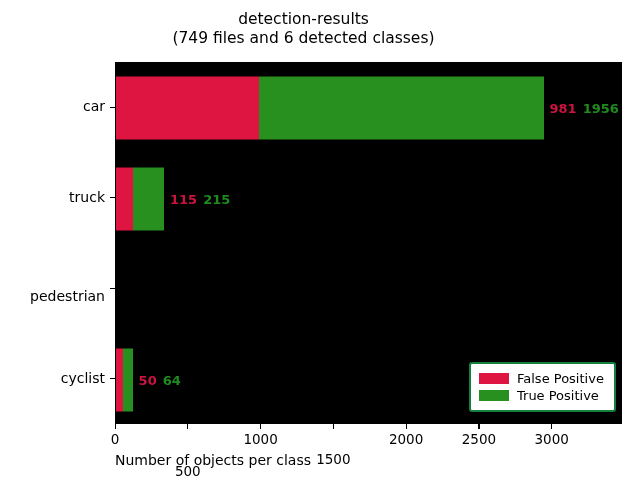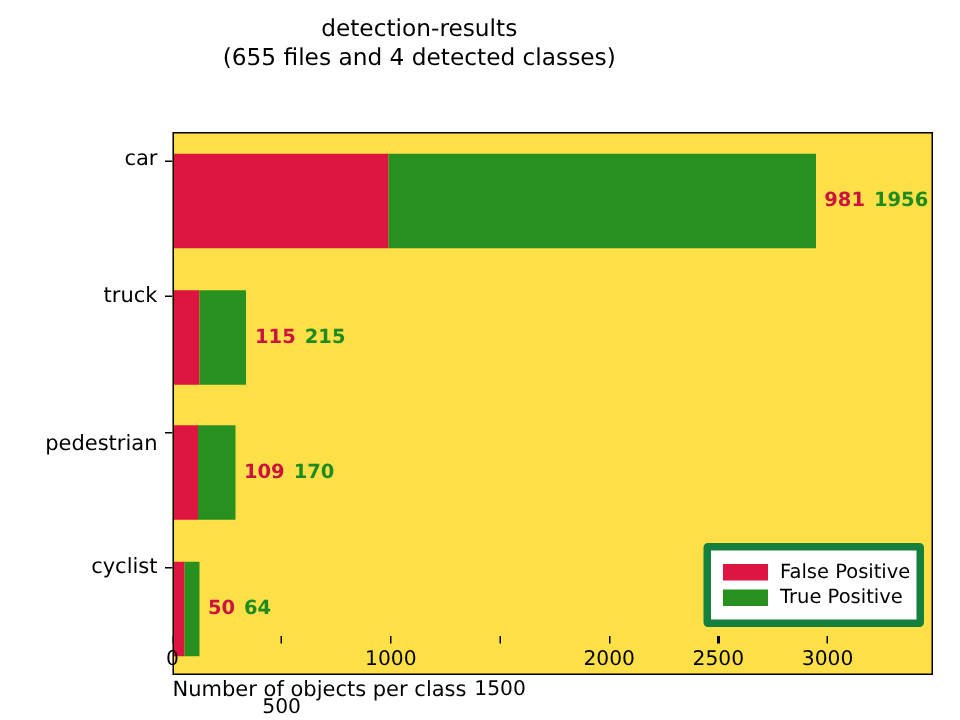--- a/index.html
+++ b/index.html
@@ -23,38 +23,38 @@
   }
 
   
   .title-block {
     position: absolute;
     left: 0;
     top: 10px;
     width: 559px;
     text-align: center;
     line-height: 1.25;
+    padding-left: 24px;
   }
   .title-line {
     font-size: 15.5px;
     color: #000;
     display: block;
   }
 
   
   .axes {
     position: absolute;
     left: 115px;
     top: 62px;
     width: 507px;
     height: 362px;
     border: 1.1px solid #000000;
     box-sizing: border-box;
-    background: #fde047;
-    margin-top: 26px;
+    background: #000000;
   }
 
   
   .plot-inner {
     position: absolute;
     left: 0;
     top: 0;
     right: 0;
     bottom: 0;
   }
@@ -139,21 +139,21 @@
     color: #000;
   }
 
   
   .legend {
     position: absolute;
     left: 469px;
     top: 362px;
     width: 147px;
     box-sizing: border-box;
-    border: 5px solid #15803d;
+    border: 2px solid #15803d;
     border-radius: 3px;
     background: #ffffff;
     padding: 6px 8px 6px 8px;
   }
   .legend-row {
     display: flex;
     align-items: center;
     height: 17px;
   }
   .legend-swatch {
@@ -170,21 +170,21 @@
     white-space: nowrap;
   }
 </style>
 </head>
 <body>
 
 <div id="figure">
 
   <div class="title-block">
     <span class="title-line">detection-results</span>
-    <span class="title-line">(655 files and 4 detected classes)</span>
+    <span class="title-line">(749 files and 6 detected classes)</span>
   </div>
 
   <div id="yaxis">
       <div class="ytick-mark" style="top: 106.75px;"></div>
       <div class="ytick-label" style="right: 535px; top: 98.25px; text-align: right;">car</div>
       <div class="ytick-mark" style="top: 197.25px;"></div>
       <div class="ytick-label" style="right: 535px; top: 188.75px;">truck</div>
       <div class="ytick-mark" style="top: 287.75px;"></div>
       <div class="ytick-label" style="right: 535px; top: 288px;">pedestrian</div>
       <div class="ytick-mark" style="top: 378.25px;"></div>
@@ -200,27 +200,20 @@
           </div>
           <div class="bar-labels" style="left: 433.522px;"><span class="lbl-fp">981</span><span class="lbl-gap"></span><span class="lbl-tp">1956</span></div>
         </div>
         <div class="bar-row" style="top: 90.5px; height: 90.5px;">
           <div class="bar-wrap">
             <span class="seg seg-fp" style="width: 16.7399px;"></span>
             <span class="seg seg-tp" style="width: 31.2963px;"></span>
           </div>
           <div class="bar-labels" style="left: 54.0362px;"><span class="lbl-fp">115</span><span class="lbl-gap"></span><span class="lbl-tp">215</span></div>
         </div>
-        <div class="bar-row" style="top: 181px; height: 90.5px;">
-          <div class="bar-wrap">
-            <span class="seg seg-fp" style="width: 15.8665px;"></span>
-            <span class="seg seg-tp" style="width: 24.7459px;"></span>
-          </div>
-          <div class="bar-labels" style="left: 46.6124px;"><span class="lbl-fp">109</span><span class="lbl-gap"></span><span class="lbl-tp">170</span></div>
-        </div>
         <div class="bar-row" style="top: 271.5px; height: 90.5px;">
           <div class="bar-wrap">
             <span class="seg seg-fp" style="width: 7.27821px;"></span>
             <span class="seg seg-tp" style="width: 9.31611px;"></span>
           </div>
           <div class="bar-labels" style="left: 22.5943px; text-align: right;"><span class="lbl-fp">50</span><span class="lbl-gap"></span><span class="lbl-tp">64</span></div>
         </div>
       </div>
   </div>
 

